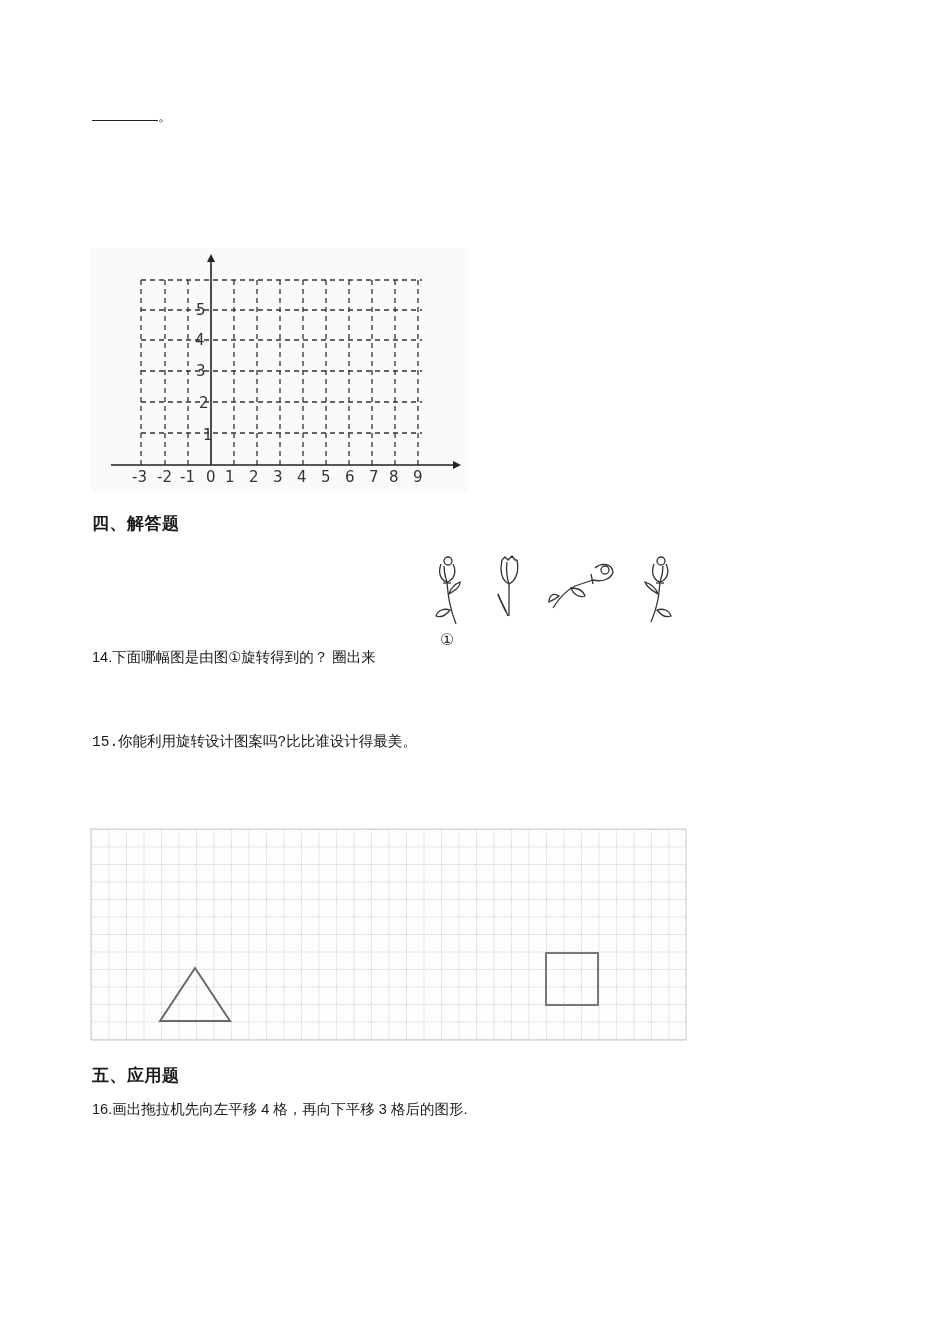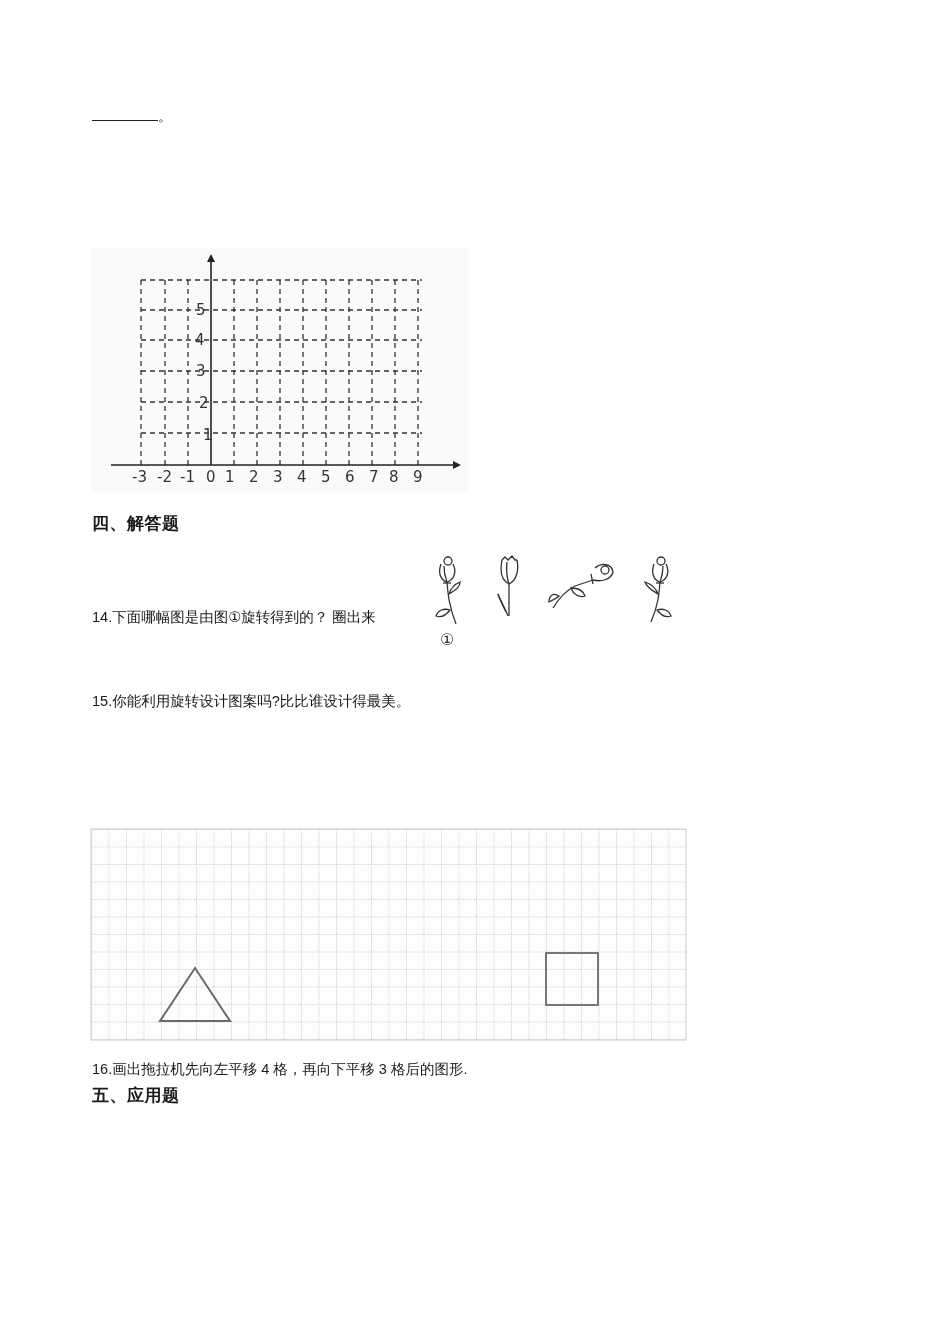--- a/index.html
+++ b/index.html
@@ -2,21 +2,21 @@
 <html><head>
 <meta charset="utf-8">
 <style>
   html, body { margin: 0; padding: 0; background: #ffffff; }
   body { width: 950px; height: 1344px; position: relative; overflow: hidden;
          font-family: "Liberation Sans", "DejaVu Sans", sans-serif; color: #1a1a1a; }
   .abs { position: absolute; }
   .blank-line { left: 92px; top: 108px; font-size: 14px; }
   .blank-line .line { display: inline-block; width: 66px; border-bottom: 1.5px solid #222; height: 9px; vertical-align: baseline; }
   .section-title { font-size: 17px; font-weight: bold; letter-spacing: 0.5px; text-align: center; }
-  .question { font-size: 14.5px; }
+  .question { font-size: 14.5px; margin-top: 40px; }
   .fig-box { background: #fafafa; }
   svg { display: block; }
 </style>
 </head>
 <body>
 
 <div class="abs blank-line">
   <span class="line"></span><span>。</span>
 </div>
 
@@ -126,30 +126,30 @@
       <path d="M17,10 C14,18 16,26 23,28 C30,26 33,18 29,10"></path>
       <path d="M26,12 C26,20 24,25 23,28"></path>
       <path d="M23,28 C22,40 21,52 14,68"></path>
       <path d="M21,40 C15,36 10,34 8,28 C14,30 19,34 21,40 Z"></path>
       <path d="M20,56 C26,54 32,56 34,62 C28,64 23,60 20,56 Z"></path>
       <path d="M19,29 L27,29"></path>
     </g>
   </svg>
 </div>
 
-<div class="abs question" style="left:92px; top:692px;">15.你能利用旋转设计图案吗?比比谁设计得最美。</div>
+<div class="abs question" style="left:92px; top:692px;font-family:Liberation Mono, monospace;">15.你能利用旋转设计图案吗?比比谁设计得最美。</div>
 
 <div class="abs" style="left:90px; top:827px; width:597px; height:215px; background:#fdfdfd;">
   <svg width="597" height="215" viewBox="0 0 597 215">
     <defs>
       <pattern id="cell" x="1" y="2" width="17.5" height="17.5" patternUnits="userSpaceOnUse">
         <path d="M17.5,0 L0,0 L0,17.5" fill="none" stroke="#bdbdbd" stroke-width="0.9" stroke-dasharray="3,1"></path>
       </pattern>
     </defs>
     <rect x="1" y="2" width="595" height="211" fill="url(#cell)" stroke="#c8c8c8" stroke-width="0.9"></rect>
     <polygon points="70,194 105,141 140,194" fill="none" stroke="#6a6a6a" stroke-width="2"></polygon>
     <rect x="456" y="126" width="52" height="52" fill="none" stroke="#6a6a6a" stroke-width="1.8"></rect>
   </svg>
 </div>
 
-<div class="abs section-title" style="left:92px; top:1064px;margin-top:20px;">五、应用题</div>
+<div class="abs section-title" style="left:92px; top:1064px;">五、应用题</div>
 
 <div class="abs question" style="left:92px; top:1060px;">16.画出拖拉机先向左平移 4 格，再向下平移 3 格后的图形.</div>
 
 </body></html>

